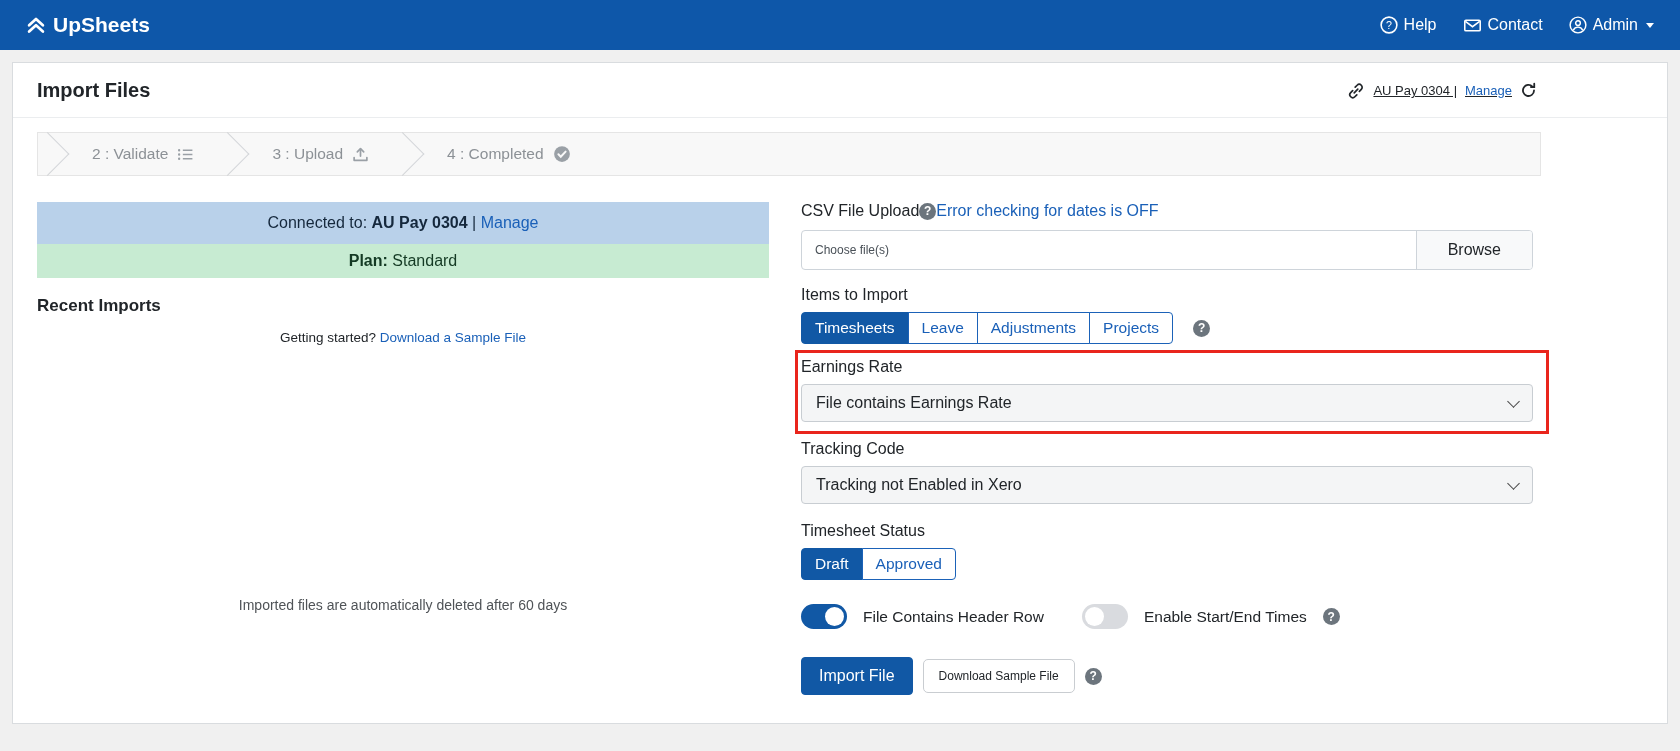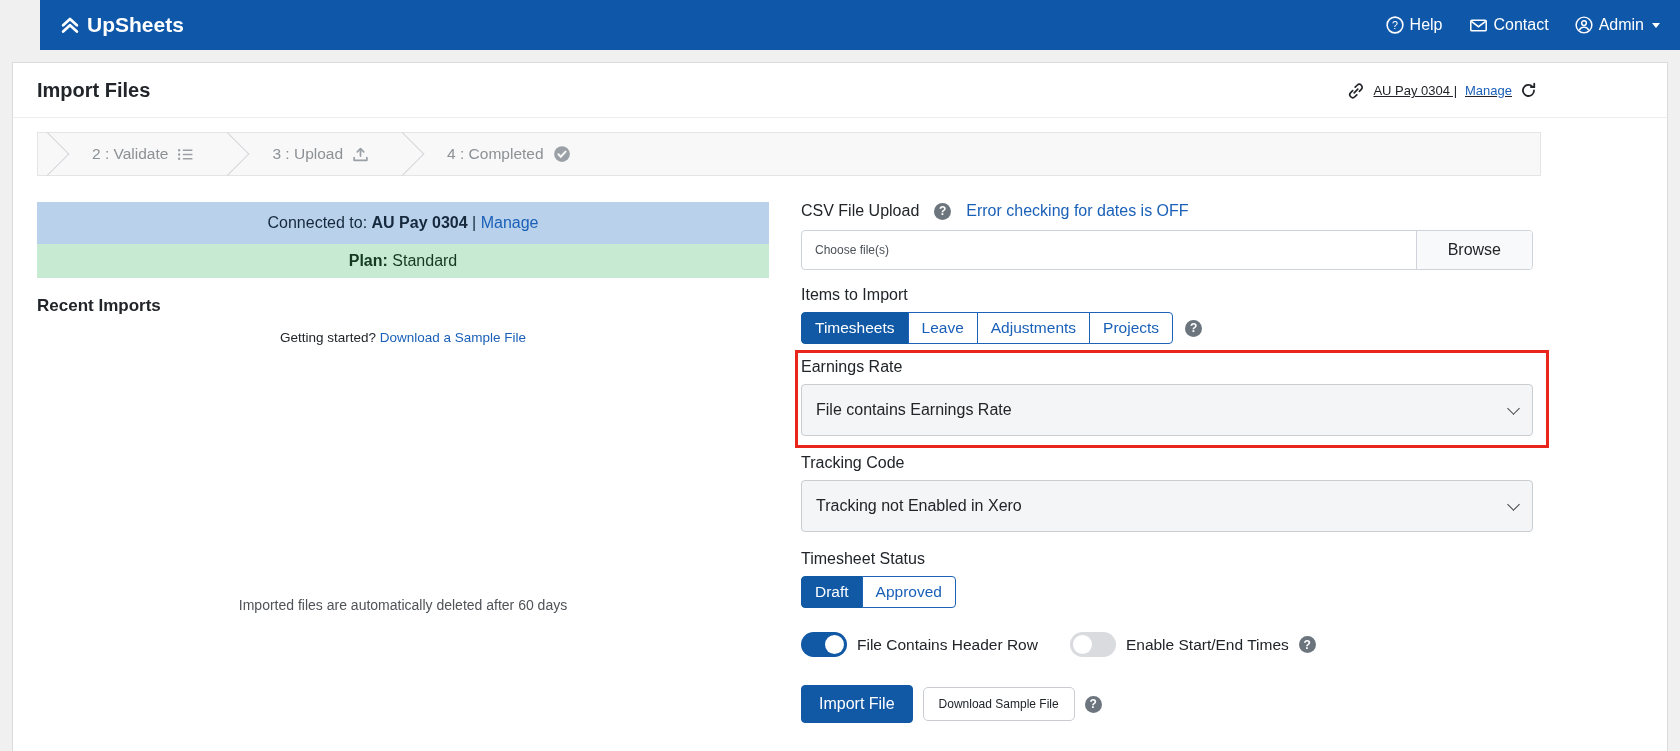--- a/index.html
+++ b/index.html
@@ -8,21 +8,21 @@
     font-family: "Liberation Sans", sans-serif;
     background: #f0f0f0;
     color: #212529;
   }
   a { text-decoration: none; }
   .link { color: #1a60b8; cursor: pointer; }
 
   
   .navbar {
     height: 50px; background: #0e57a9; color: #fff;
-    display: flex; align-items: center; padding: 0 20px; margin-left: 40px;
+    display: flex; align-items: center; padding: 0 26px;
   }
   .brand { display: flex; align-items: center; gap: 7px; font-size: 21px; font-weight: 700; cursor: pointer; }
   .nav-right { margin-left: auto; display: flex; align-items: center; gap: 26px; }
   .nav-link { color: #fff; display: flex; align-items: center; gap: 6px; font-size: 16px; cursor: pointer; }
   .caret-down {
     display: inline-block; width: 0; height: 0; margin-left: 2px;
     border-left: 4.5px solid transparent; border-right: 4.5px solid transparent; border-top: 5px solid #fff;
   }
 
   
@@ -62,21 +62,21 @@
   .alert { text-align: center; padding: 12px 10px; font-size: 16px; }
   .alert-blue { background: #b9d1ea; color: #15283c; }
   .alert-green { background: #c7ebd2; color: #143a24; padding: 8px 10px; }
   .recent-title { font-size: 17px; font-weight: 700; margin: 18px 0 14px; }
   .table-head { display: grid; grid-template-columns: 282px 252px 1fr; font-size: 13px; font-weight: 700; margin-bottom: 10px; }
   .getting-started { text-align: center; font-size: 13.5px; margin-top: 10px; }
   .footnote { text-align: center; font-size: 14px; color: #4f5357; margin-top: 252px; }
 
   
   .label { font-size: 16px; }
-  .label-row { display: flex; align-items: center; gap: 15px; margin-bottom: 10px; font-size: 16px; }
+  .label-row { display: flex; align-items: center; gap: 0; margin-bottom: 10px; font-size: 16px; }
   .qbadge {
     width: 17px; height: 17px; border-radius: 50%; background: #6c757d; color: #fff;
     font-size: 12px; font-weight: 700; display: inline-flex; align-items: center; justify-content: center;
     flex: 0 0 auto; cursor: pointer;
   }
   .file-input {
     display: flex; height: 40px; border: 1px solid #ced4da; border-radius: 4px;
     overflow: hidden; background: #fff; margin-bottom: 16px; cursor: pointer;
   }
   .file-placeholder { flex: 1; display: flex; align-items: center; padding: 0 13px; font-size: 12px; color: #495057; }
@@ -87,42 +87,42 @@
   .items-label { margin: 0 0 8px; }
   .btn { font-family: inherit; cursor: pointer; }
   .btn-group { display: inline-flex; }
   .seg {
     background: #fff; border: 1px solid #1b62b8; color: #1a60b8;
     padding: 6px 13px; font-size: 15.5px; margin-left: -1px;
   }
   .seg:first-child { margin-left: 0; border-radius: 4px 0 0 4px; }
   .seg:last-child { border-radius: 0 4px 4px 0; }
   .seg.active { background: #1158a5; border-color: #1158a5; color: #fff; }
-  .group-row { display: flex; align-items: center; gap: 12px; margin-bottom: 8px; }
+  .group-row { display: flex; align-items: center; gap: 20px; margin-bottom: 8px; }
 
   .earnings-wrap { position: relative; margin: 14px 0 18px; }
   .red-box {
     position: absolute; top: -8px; bottom: -12px; left: -6px; right: -16px;
     border: 3px solid #e9251c; pointer-events: none; z-index: 5;
   }
   .earnings-wrap .label { margin-bottom: 8px; }
 
   .select {
-    height: 52px; width: 100%; border: 1px solid #c8cdd2; border-radius: 4px;
+    height: 38px; width: 100%; border: 1px solid #c8cdd2; border-radius: 4px;
     background: #f4f5f6; display: flex; align-items: center; justify-content: space-between;
     padding: 0 14px; font-size: 16px; cursor: pointer;
   }
   .sel-caret {
     width: 9px; height: 9px; border-right: 1.8px solid #444; border-bottom: 1.8px solid #444;
     transform: rotate(45deg); margin-top: -4px; flex: 0 0 auto;
   }
   .tracking-label { margin: 0 0 8px; }
   .status-label { margin: 18px 0 8px; }
 
-  .toggles-row { display: flex; align-items: center; gap: 10px; margin-top: 24px; font-size: 15.5px; }
+  .toggles-row { display: flex; align-items: center; gap: 16px; margin-top: 24px; font-size: 15.5px; }
   .toggle {
     width: 46px; height: 25px; border-radius: 13px; position: relative; display: inline-block;
     cursor: pointer; flex: 0 0 auto;
   }
   .toggle.on { background: #1158a5; }
   .toggle.off { background: #d9dbdf; }
   .knob { position: absolute; top: 3px; width: 19px; height: 19px; border-radius: 50%; background: #fff; }
   .toggle.on .knob { right: 3px; }
   .toggle.off .knob { left: 3px; }
   .toggle-gap { margin-left: 22px; }

